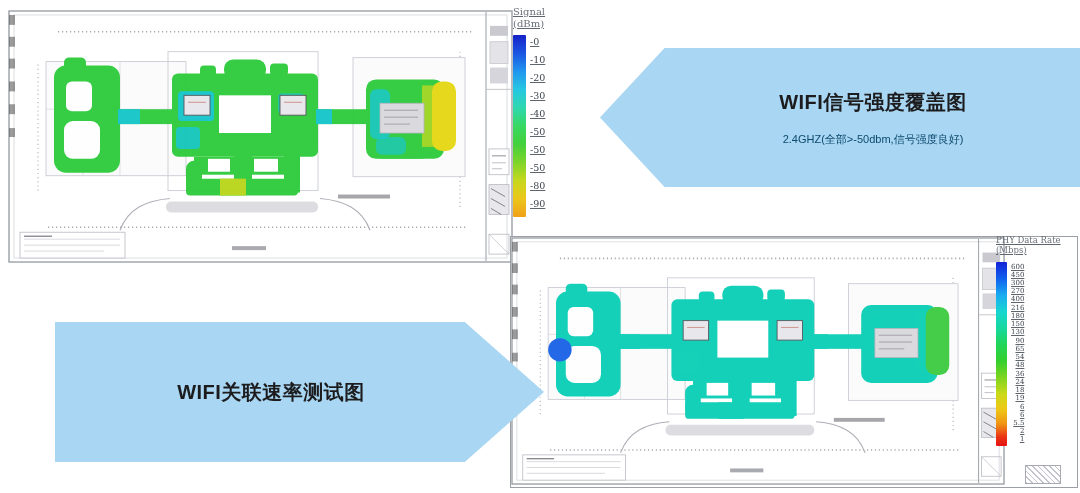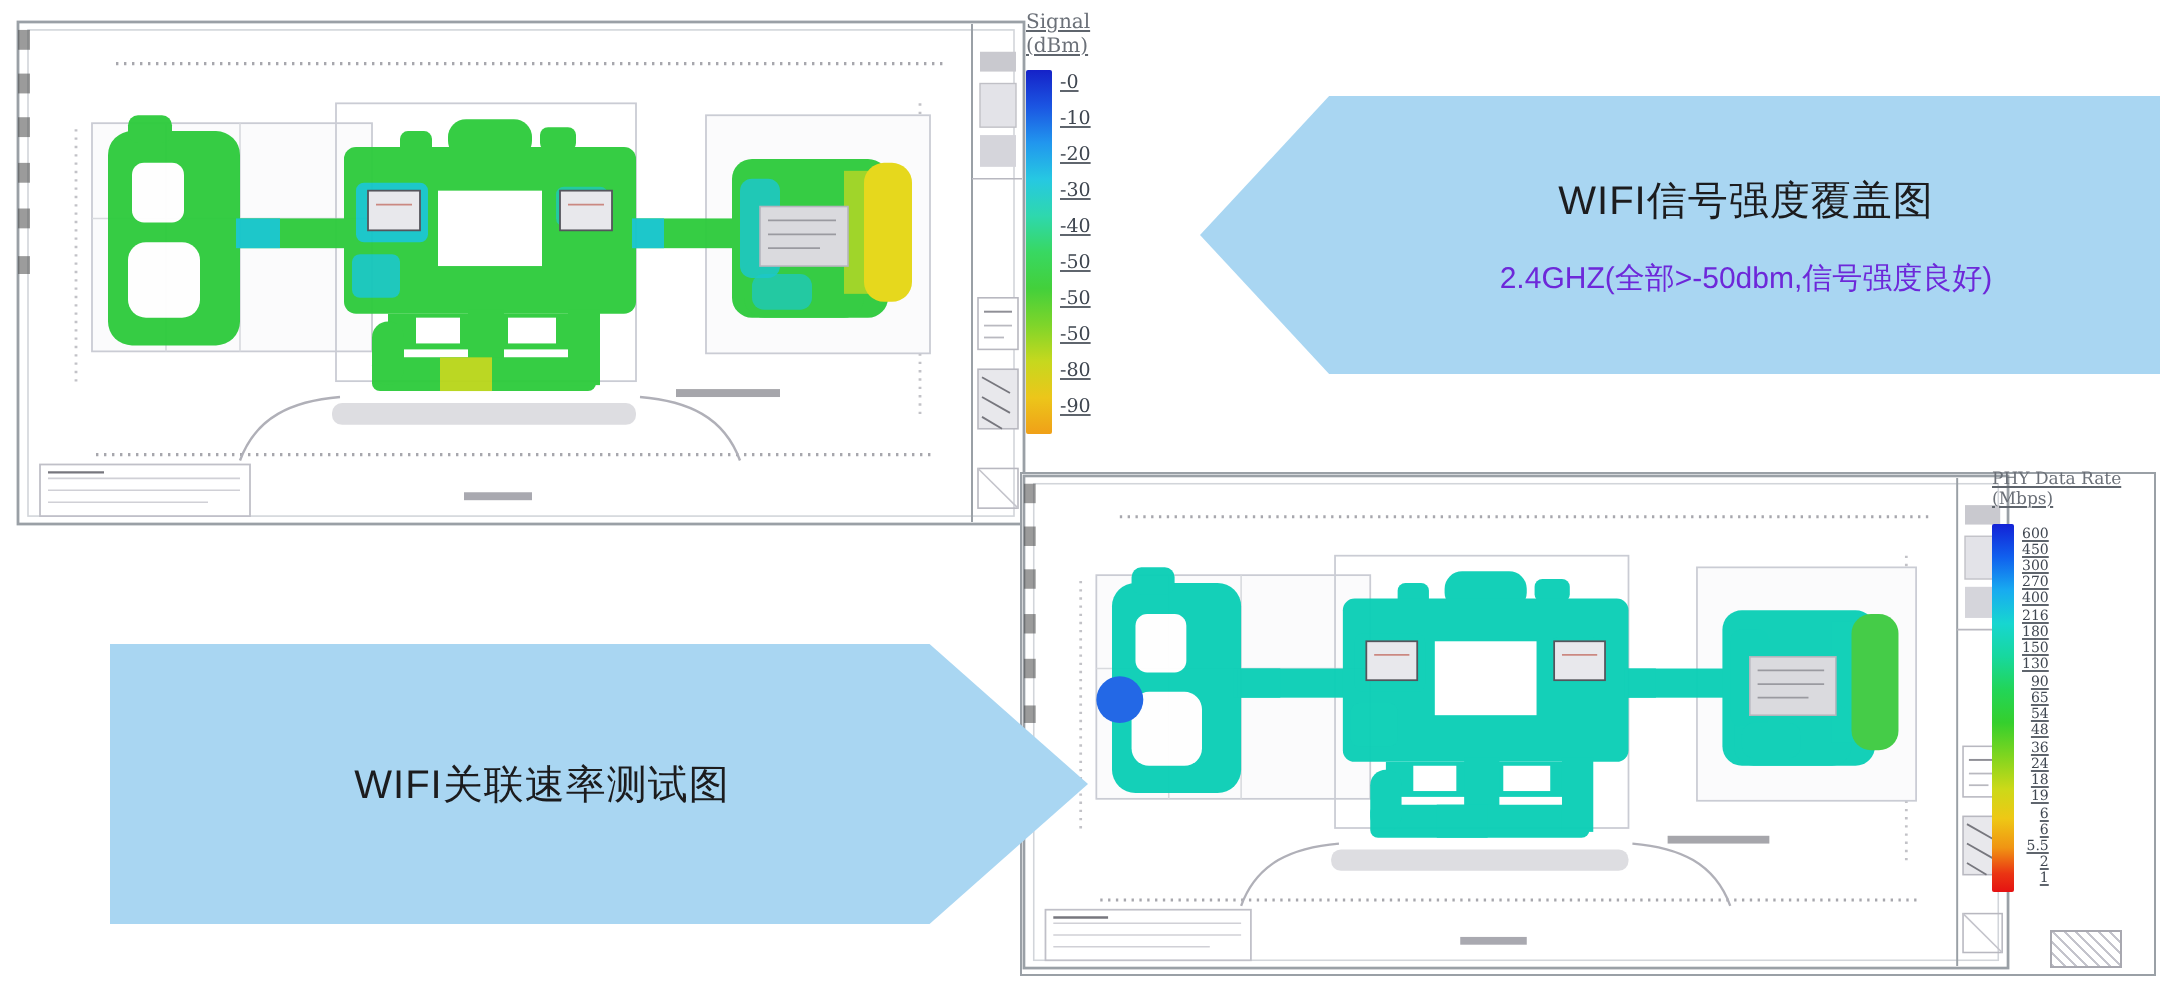--- a/index.html
+++ b/index.html
@@ -22,22 +22,22 @@
   .cb-ticks{display:flex;flex-direction:column;justify-content:space-between;margin-left:4px;
             color:#3f4650;}
   .cb-ticks-signal{height:172px;padding-top:2px;font-size:9.5px;}
   .cb-ticks-phy{height:180px;padding-top:2px;font-size:7px;align-items:flex-end;}
   .cb-ticks span{line-height:1;white-space:nowrap;}
   
   .banner{position:absolute;background:#a9d6f2;display:flex;flex-direction:column;
           justify-content:center;align-items:center;text-align:center;}
   .banner-left{clip-path:polygon(0 50%,13.2% 0,100% 0,100% 100%,13.2% 100%);padding-left:57px;}
   .banner-right{clip-path:polygon(0 0,83.8% 0,100% 50%,83.8% 100%,0 100%);padding-right:57px;}
-  .banner .b-title{font-size:20px;font-weight:400;color:#1c1c1e;letter-spacing:.5px;}
-  .banner .b-sub{font-size:15px;color:#6d28d9;margin-top:16px;}
+  .banner .b-title{font-size:20px;font-weight:700;color:#1c1c1e;letter-spacing:.5px;}
+  .banner .b-sub{font-size:11px;color:#0c4a6e;margin-top:16px;}
   
   .stamp{position:absolute;border:1px solid #a8a8b0;
          background:repeating-linear-gradient(45deg,#c4c4cc 0 1px,transparent 1px 4px);}
   
   .plan-signal{--main:#2ecb3d;--patchA:#14c5c9;--patchB:#b9d61b;--endcap:#e6d714;--blob:transparent;}
   .plan-phy{--main:#0bcfb6;--patchA:#0bcfb6;--patchB:#0bcfb6;--endcap:#3ecb41;--blob:#1b63e6;}
 </style>
 </head>
 <body>
 

